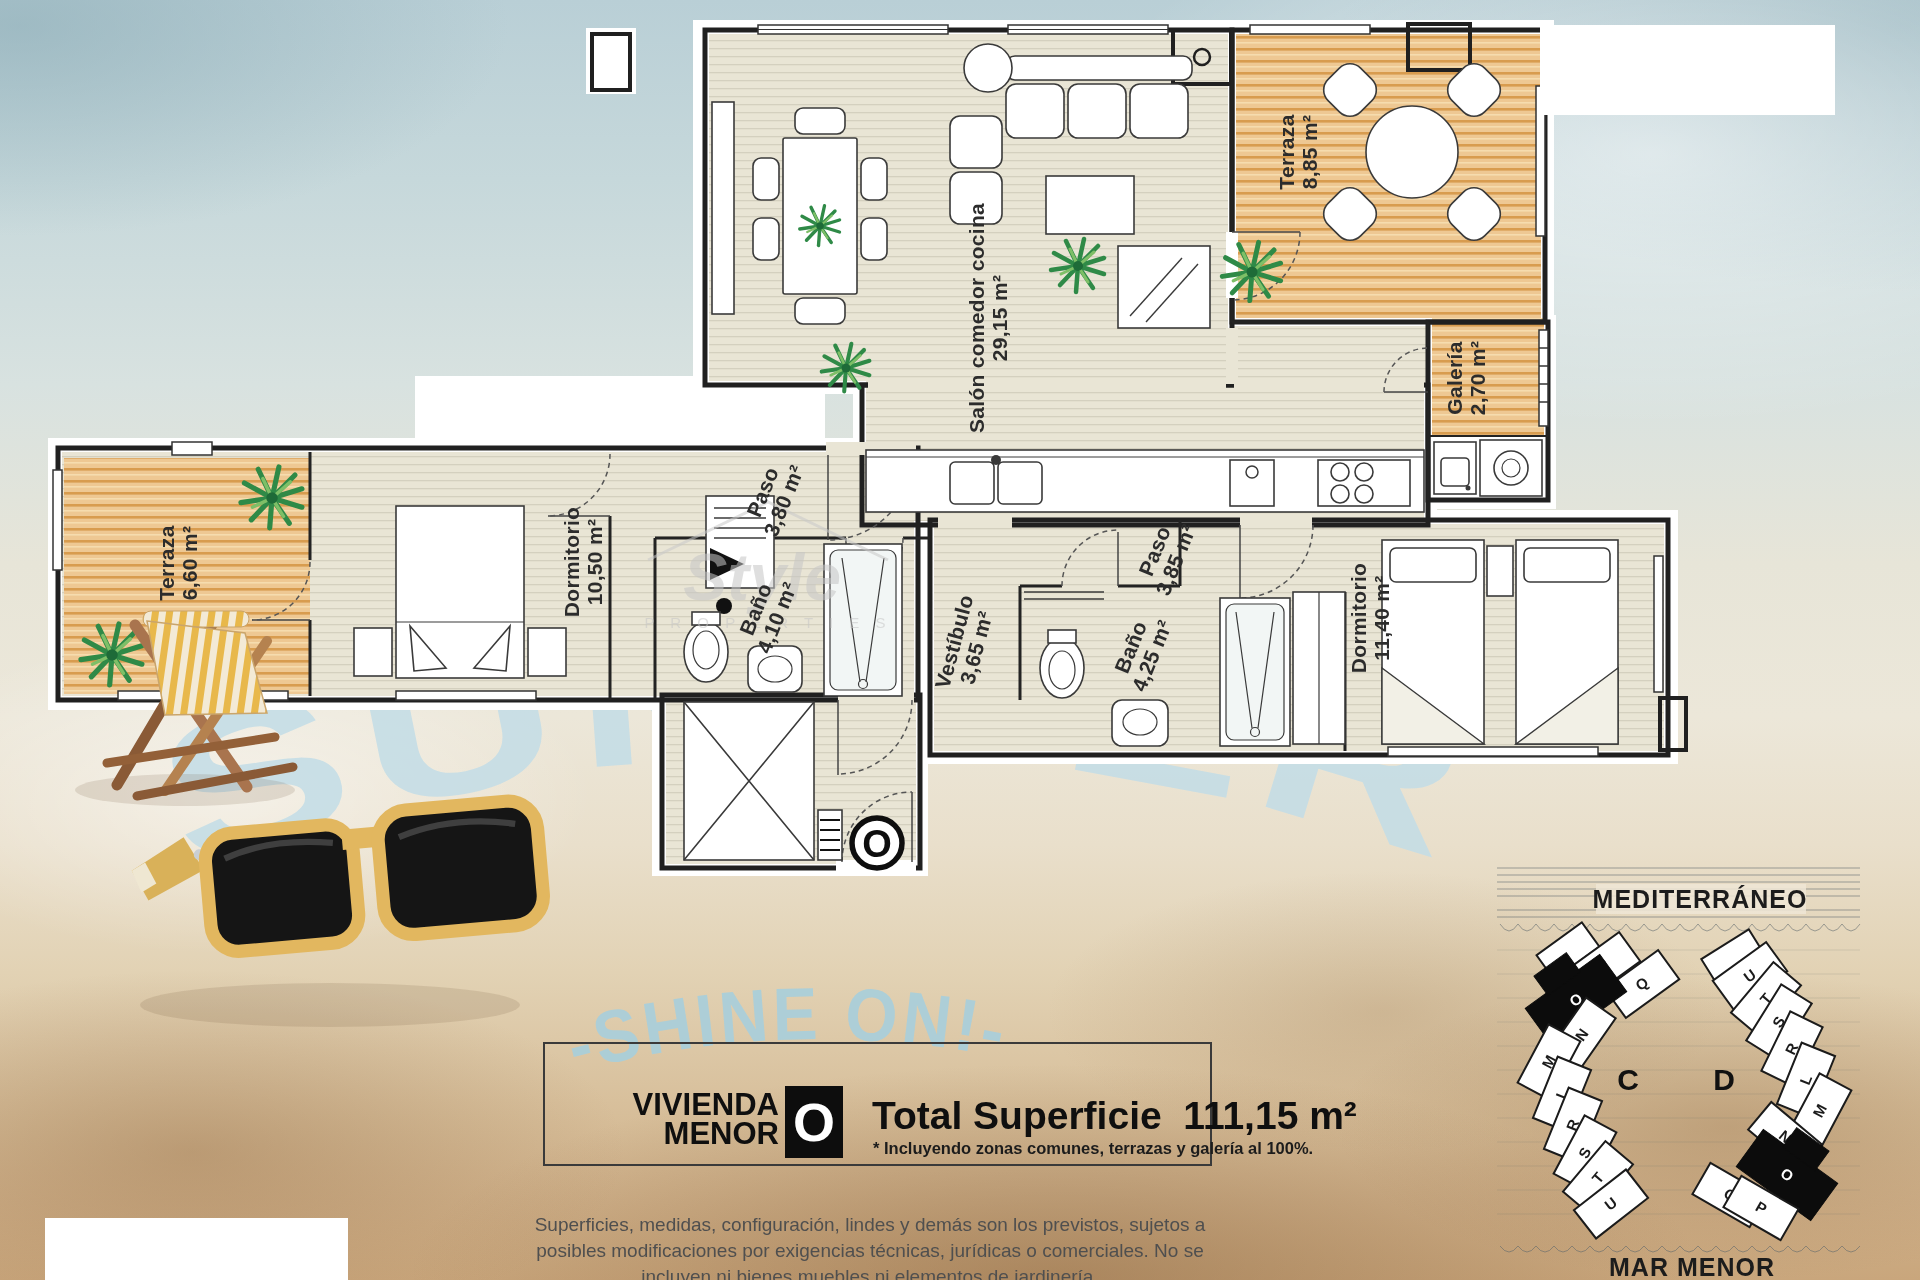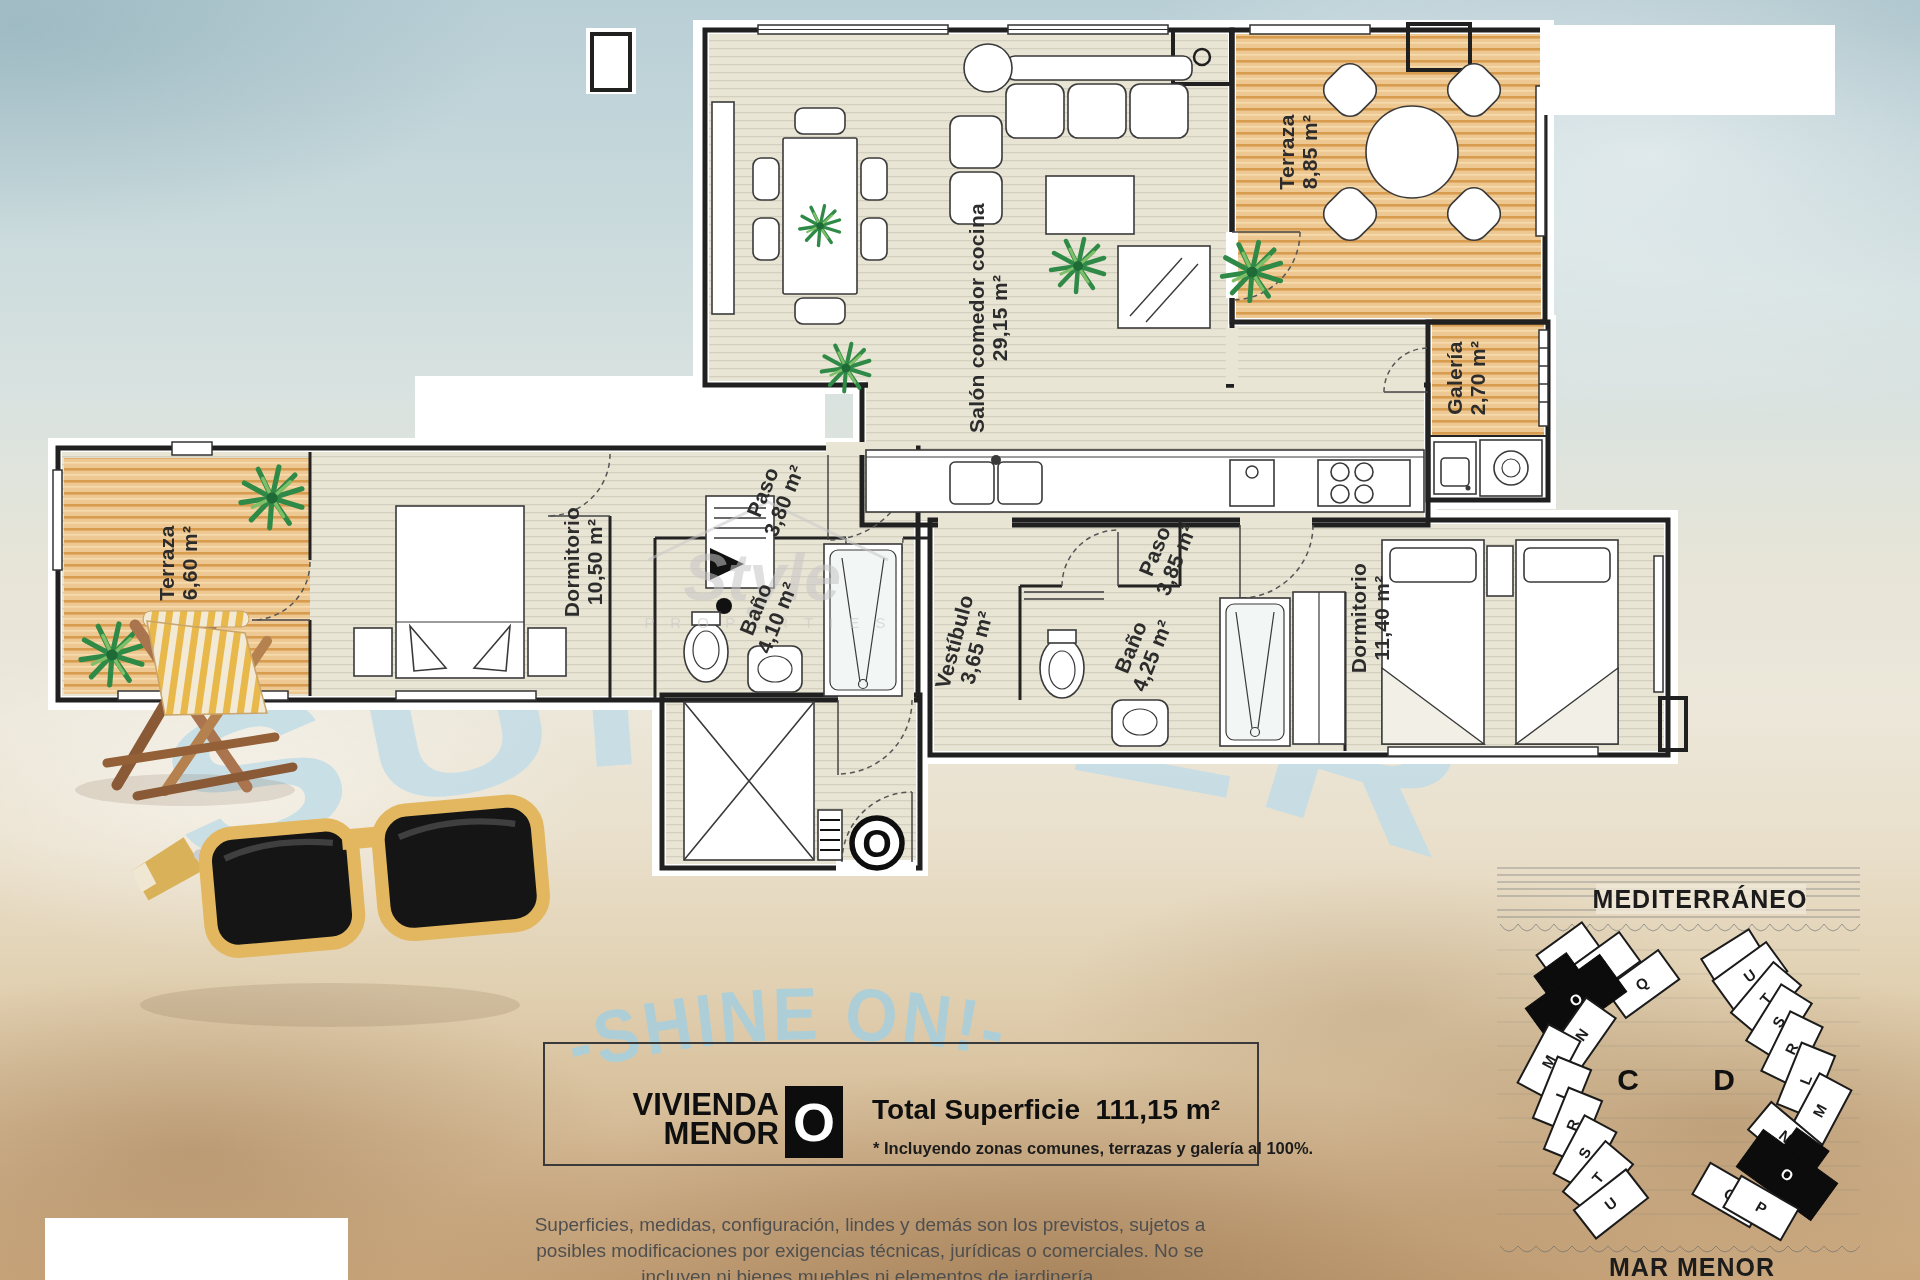--- a/index.html
+++ b/index.html
@@ -32,24 +32,24 @@
   .sea-ln{stroke:rgba(90,100,106,.55);stroke-width:1;}
   .sea-ln-f{stroke:rgba(90,100,106,.16);stroke-width:1;}
   .ubox{fill:#fff;stroke:#1b1b1b;stroke-width:2;}
   .ubox-hl{fill:#0c0c0c;stroke:#0c0c0c;}
   .uletter{font-weight:700;font-size:15px;fill:#1b1b1b;text-anchor:middle;}
   .uletter-w{fill:#ffffff;}
   .bldg-label{font-weight:800;font-size:30px;fill:#111;text-anchor:middle;}
   .sea-label{font-weight:700;font-size:25px;fill:#1c1c1c;text-anchor:middle;letter-spacing:1px;}
   .style-wm{opacity:.55;}
   .cover{position:absolute;background:#ffffff;}
-  .info-box{position:absolute;left:543px;top:1042px;width:665px;height:120px;border:2.5px solid #3a3a3a;padding-left:47px;}
+  .info-box{position:absolute;left:543px;top:1042px;width:665px;height:120px;border:2.5px solid #3a3a3a;}
   .vivienda{position:absolute;left:60px;top:46px;width:174px;text-align:right;font-weight:700;font-size:31px;line-height:.95;color:#0f0f0f;}
   .tipo-box{position:absolute;left:240px;top:42px;width:58px;height:72px;background:#0d0d0d;color:#fff;display:flex;align-items:center;justify-content:center;font-weight:800;font-size:54px;}
-  .total{position:absolute;left:327px;top:50px;font-size:28px;color:#0f0f0f;font-weight:600;white-space:nowrap;}
+  .total{position:absolute;left:327px;top:50px;font-size:39px;color:#0f0f0f;font-weight:600;white-space:nowrap;}
   .total b{font-weight:800;}
   .footnote{position:absolute;left:328px;top:95px;font-size:16.5px;font-weight:700;color:#1c1c1c;white-space:nowrap;}
   .disclaimer{position:absolute;left:520px;top:1212px;width:700px;text-align:center;font-size:19px;line-height:1.38;color:#4f4f4f;}
 </style>
 </head>
 <body>
 
 <div class="stage">
 <svg width="1920" height="1280" viewBox="0 0 1920 1280">
   <defs>

